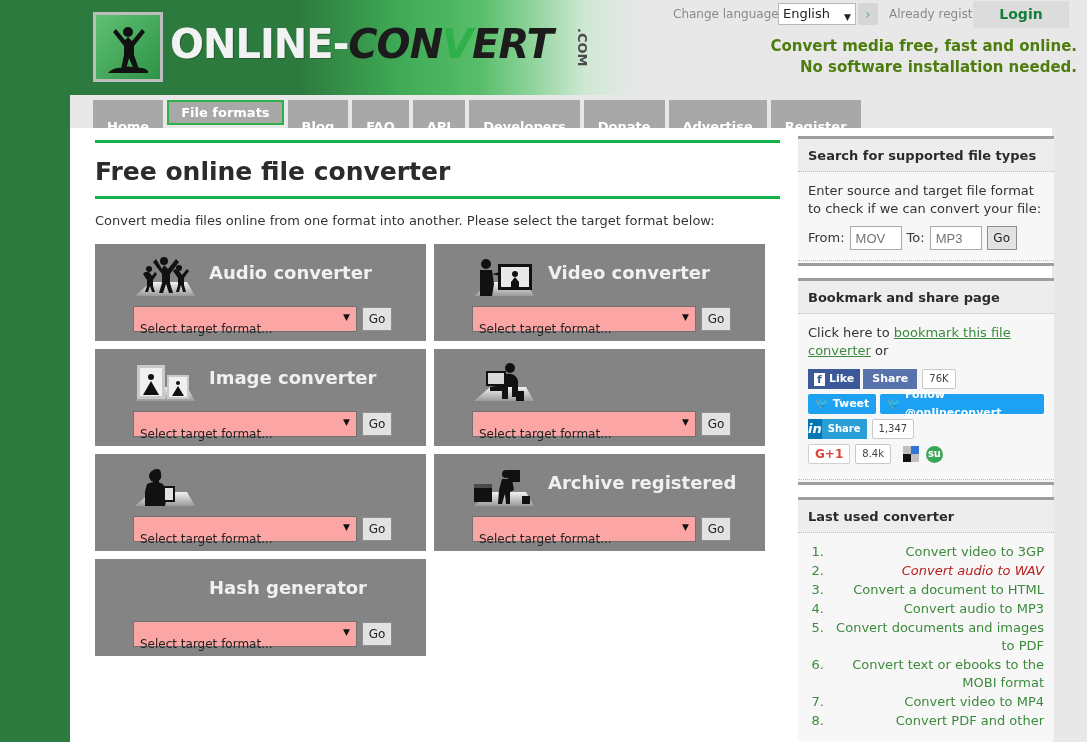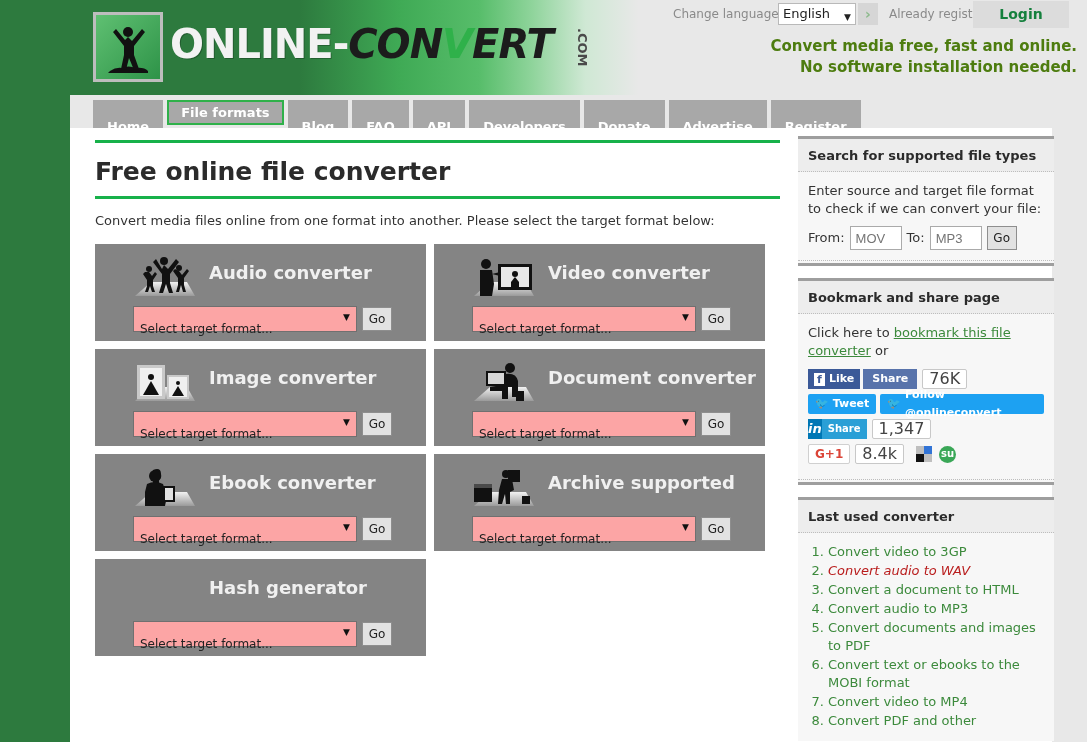--- a/index.html
+++ b/index.html
@@ -96,21 +96,21 @@
      font-size:12px; color:#222; text-align:center; line-height:22px; }
 
   .glink{ color:#3c8a3c; }
   .shareblock{ margin-top:9px; }
   .srow{ display:flex; align-items:center; margin-bottom:5px; }
   .btn-fb{ height:20px; background:#3b5998; color:#fff; font-size:11px; font-weight:bold;
      display:flex; align-items:center; padding:0 6px; gap:4px; }
   .btn-fb2{ height:20px; background:#5873ab; color:#fff; font-size:11px; font-weight:bold;
      display:flex; align-items:center; padding:0 9px; margin-left:3px; }
   .bubble{ height:20px; border:1px solid #c8c8c8; background:#fff; color:#444;
-     font-size:16px; display:flex; align-items:center; padding:0 6px; margin-left:5px; border-radius:2px; }
+     font-size:10px; display:flex; align-items:center; padding:0 6px; margin-left:5px; border-radius:2px; }
   .btn-tw{ height:20px; background:#1da1f2; color:#fff; font-size:11px; font-weight:bold;
      display:flex; align-items:center; padding:0 7px; gap:4px; border-radius:2px; }
   .btn-tw2{ height:20px; background:#1da1f2; color:#fff; font-size:11px; font-weight:bold;
      display:flex; align-items:center; padding:0 7px; gap:4px; margin-left:4px; border-radius:2px; }
   .btn-li{ height:20px; display:flex; align-items:center; }
   .li-in{ background:#0077b5; color:#fff; font-weight:bold; font-size:13px;
      padding:0 0; height:20px; display:flex; align-items:center; font-style:italic; }
   .li-sh{ background:#2a9fd6; color:#fff; font-size:10px; font-weight:bold;
      padding:0 6px; height:20px; display:flex; align-items:center; }
   .btn-gp{ height:20px; border:1px solid #d0d0d0; background:#fff; border-radius:2px;
@@ -271,21 +271,20 @@
             <path d="M4 44 L20 30 L56 30 L64 44 Z" fill="url(#pl)"></path>
             <g fill="#111">
               <circle cx="40" cy="11" r="5"></circle>
               <path d="M35 17 Q46 15 48 24 L48 40 L42 40 L42 30 L38 30 L38 42 L32 42 L32 22 Z"></path>
               <path d="M32 28 L20 30 L20 34 L34 34 Z"></path>
               <rect x="46" y="34" width="8" height="10"></rect>
             </g>
             <rect x="16" y="14" width="20" height="15" fill="#111"></rect>
             <rect x="18" y="16" width="16" height="11" fill="#d8d8d8"></rect>
           </svg></div>
-        <div class="ctitle">Document converter</div>
         <div class="selrow">
           <div class="selbox"><span>Select target format...</span><span class="carret">▼</span></div>
           <div class="gobtn">Go</div>
         </div>
       </div>
       <div class="card">
         <div class="icon"><svg width="68" height="52" viewBox="0 0 68 52">
             <defs>
               <linearGradient id="pl" x1="0" y1="0" x2="0" y2="1">
                 <stop offset="0" stop-color="#f2f2f2"></stop>
@@ -294,21 +293,20 @@
             </defs>
             <path d="M4 44 L20 30 L56 30 L64 44 Z" fill="url(#pl)"></path>
             <g fill="#111">
               <path d="M22 8 Q30 5 30 12 Q31 16 28 18 L28 22 L22 22 Z"></path>
               <circle cx="24" cy="14" r="6"></circle>
               <path d="M16 22 Q24 18 32 22 L36 34 L34 44 L14 44 L14 30 Z"></path>
             </g>
             <rect x="32" y="24" width="12" height="16" fill="#111"></rect>
             <rect x="34" y="26" width="8" height="12" fill="#e2e2e2"></rect>
           </svg></div>
-        <div class="ctitle">Ebook converter</div>
         <div class="selrow">
           <div class="selbox"><span>Select target format...</span><span class="carret">▼</span></div>
           <div class="gobtn">Go</div>
         </div>
       </div>
       <div class="card">
         <div class="icon"><svg width="68" height="52" viewBox="0 0 68 52">
             <defs>
               <linearGradient id="pl" x1="0" y1="0" x2="0" y2="1">
                 <stop offset="0" stop-color="#f2f2f2"></stop>
@@ -318,21 +316,21 @@
             <path d="M4 44 L20 30 L56 30 L64 44 Z" fill="url(#pl)"></path>
             <rect x="4" y="22" width="18" height="18" fill="#111"></rect>
             <rect x="4" y="22" width="18" height="4" fill="#4a4a4a"></rect>
             <g fill="#111">
               <circle cx="36" cy="12" r="4"></circle>
               <path d="M32 17 L42 17 L44 28 L40 30 L40 42 L36 42 L35 32 L32 42 L28 42 L29 28 Z"></path>
               <rect x="38" y="8" width="12" height="12"></rect>
             </g>
             <rect x="52" y="34" width="8" height="8" fill="#111"></rect>
           </svg></div>
-        <div class="ctitle">Archive supported</div>
+        <div class="ctitle">Archive registered</div>
         <div class="selrow">
           <div class="selbox"><span>Select target format...</span><span class="carret">▼</span></div>
           <div class="gobtn">Go</div>
         </div>
       </div>
       <div class="card">
         <div class="ctitle">Hash generator</div>
         <div class="selrow">
           <div class="selbox"><span>Select target format...</span><span class="carret">▼</span></div>
           <div class="gobtn">Go</div>
@@ -408,21 +406,21 @@
         </div>
       </div>
     </div>
     <div class="botline"></div>
     <div class="endline"></div>
   </div>
 
   <div class="widget">
     <div class="topline"></div>
     <h3>Last used converter</h3>
-    <div class="body" style="padding:6px 10px 10px 0;">
+    <div class="body" style="padding:6px 10px 10px 0;text-align:right;">
       <ol class="lastused" id="lastused">
           <li><a href="#" style="color: rgb(60, 138, 60); text-decoration: none;">Convert video to 3GP</a></li>
           <li><a href="#" style="color: #b91c1c; text-decoration: none; font-style: italic;">Convert audio to WAV</a></li>
           <li><a href="#" style="color: rgb(60, 138, 60); text-decoration: none;">Convert a document to HTML</a></li>
           <li><a href="#" style="color: rgb(60, 138, 60); text-decoration: none;">Convert audio to MP3</a></li>
           <li><a href="#" style="color: rgb(60, 138, 60); text-decoration: none;">Convert documents and images to PDF</a></li>
           <li><a href="#" style="color: rgb(60, 138, 60); text-decoration: none;">Convert text or ebooks to the MOBI format</a></li>
           <li><a href="#" style="color: rgb(60, 138, 60); text-decoration: none;">Convert video to MP4</a></li>
           <li><a href="#" style="color: rgb(60, 138, 60); text-decoration: none;">Convert PDF and other</a></li>
         </ol>

